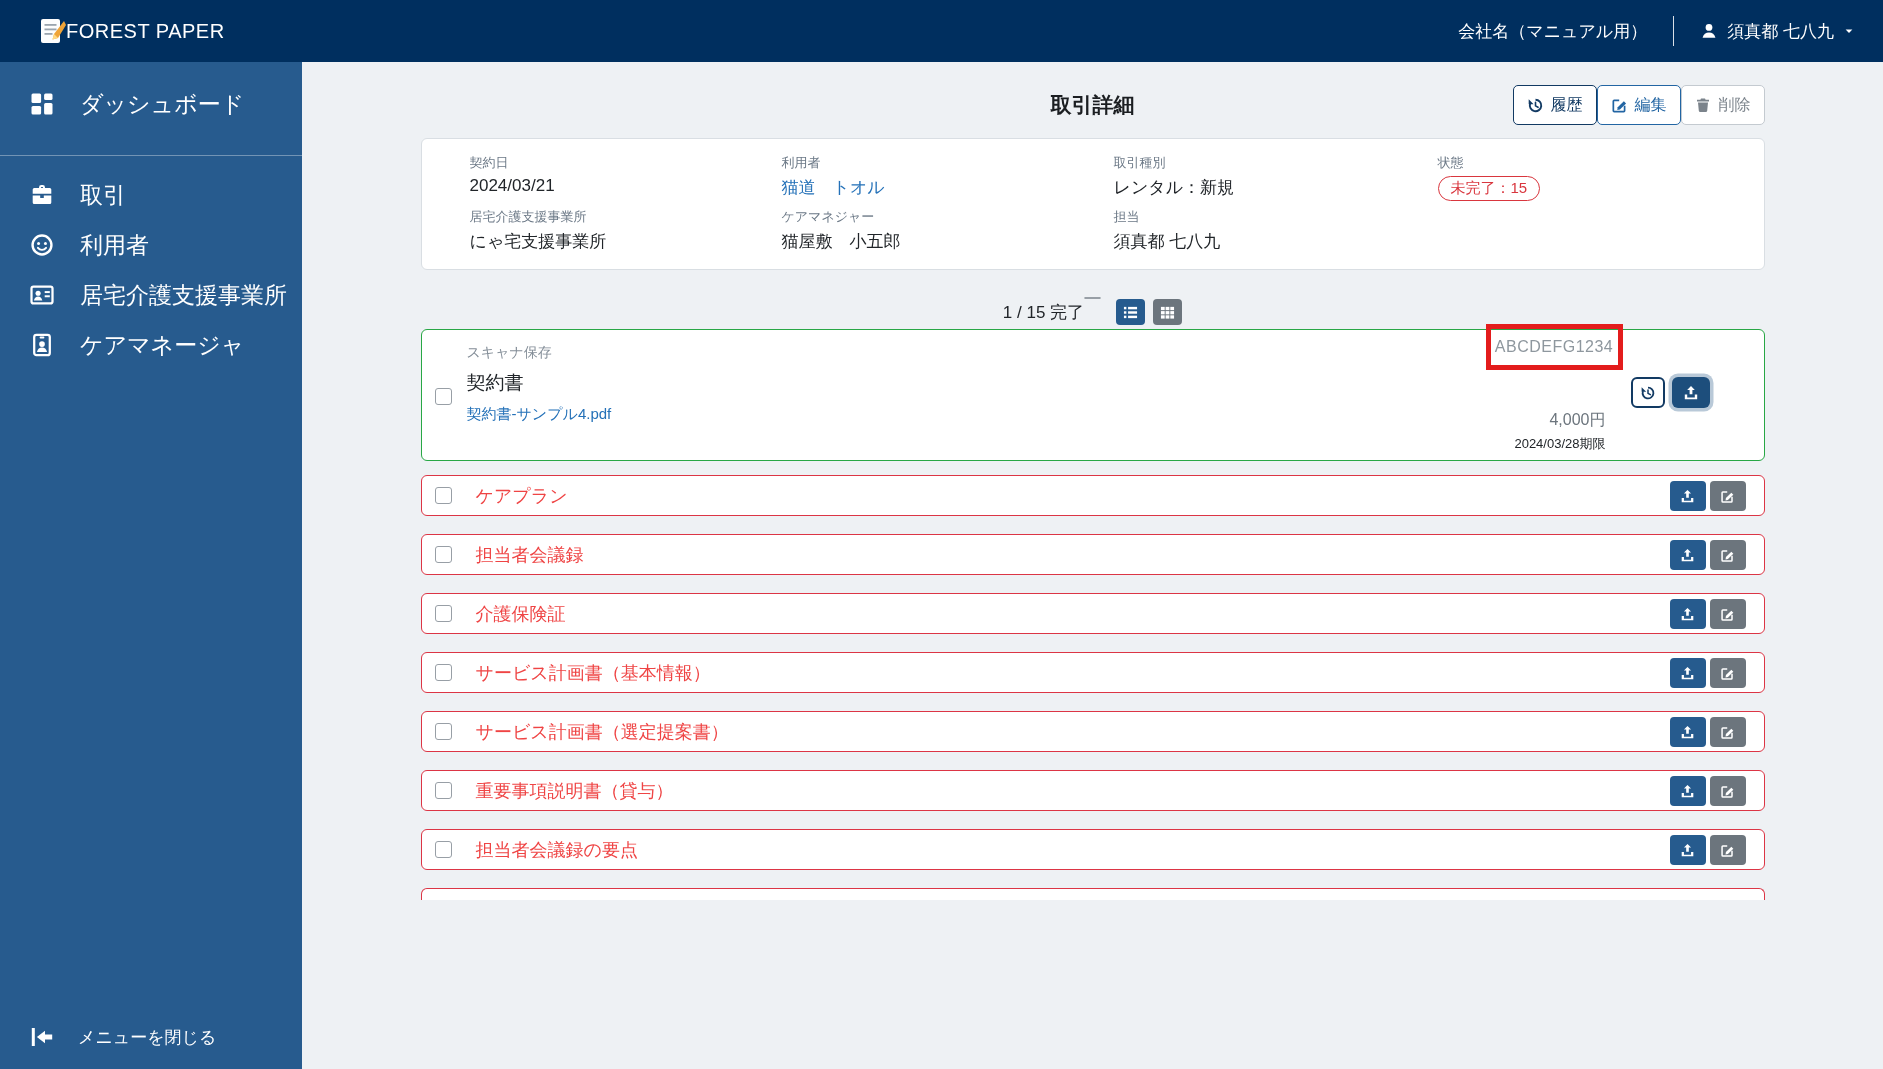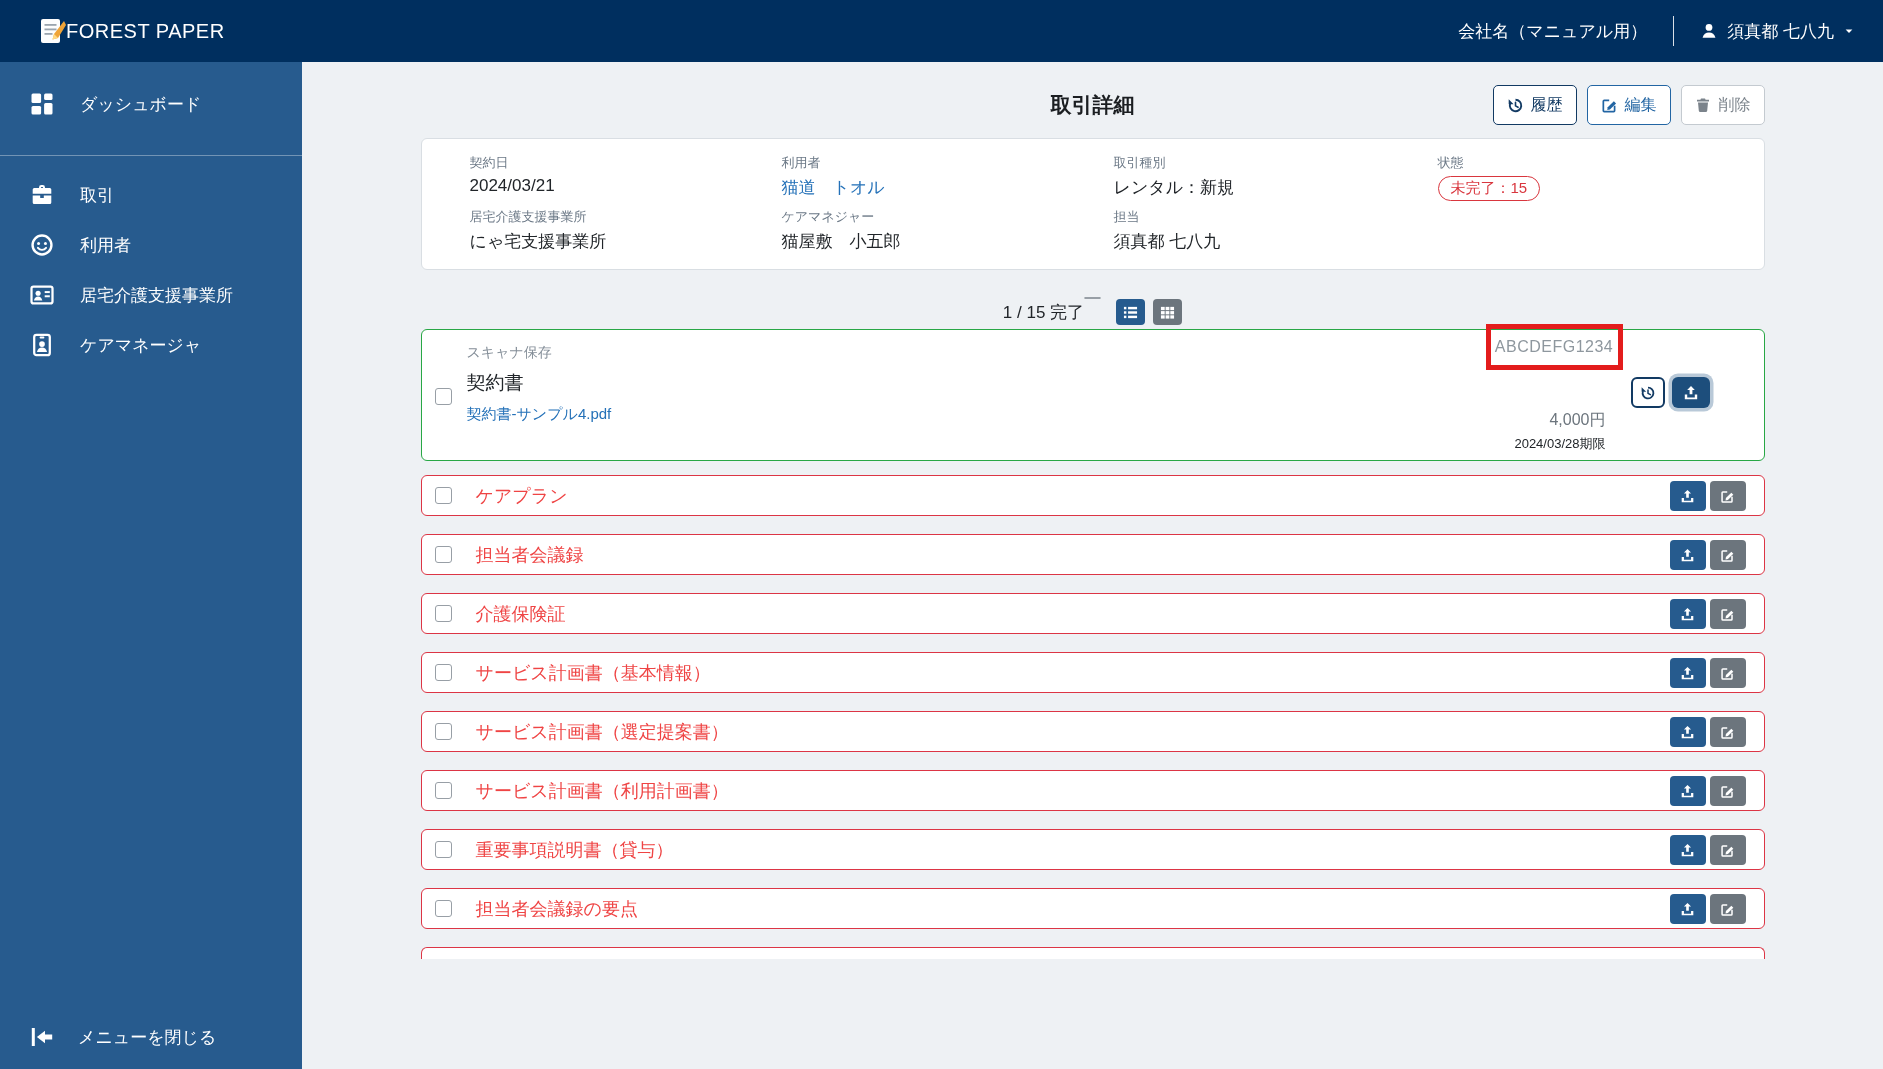--- a/index.html
+++ b/index.html
@@ -12,35 +12,35 @@
             display:flex; align-items:center; justify-content:space-between; padding:0 28px 0 40px; z-index:50; }
   .brand { display:flex; align-items:center; font-size:20px; letter-spacing:.5px; }
   .logo-badge { width:26px; height:28px; position:relative; }
   .nav-right { display:flex; align-items:center; gap:16px; font-size:17px; }
   .nav-divider { width:1px; height:30px; background:rgba(255,255,255,.85); margin:0 10px; }
   .nav-user { display:flex; align-items:center; gap:9px; cursor:pointer; }
   .nav-user svg { color:#fff; }
 
   
   .sidebar { position:fixed; top:62px; left:0; width:302px; height:1007px; background:#275b8e; color:#fff; }
-  .side-item { display:flex; align-items:center; gap:26px; height:44px; padding-left:30px; font-size:17px; cursor:pointer; }
+  .side-item { display:flex; align-items:center; gap:26px; height:44px; padding-left:30px; font-size:23px; cursor:pointer; }
   .side-item .icn { width:24px; height:24px; color:#fff; flex:0 0 auto; }
   .side-item:first-child { margin-top:20px; }
   .side-divider { height:1px; background:rgba(255,255,255,.35); margin:29px 0 17px 0; }
   .side-item + .side-item { margin-top:6px; }
   .side-footer { position:absolute; bottom:10px; left:0; width:100%; height:44px; display:flex; align-items:center; gap:24px; padding-left:30px; font-size:17px; cursor:pointer; }
   .side-footer .icn { width:24px; height:24px; }
 
   
   .main { position:absolute; top:62px; left:302px; width:1581px; height:1007px; background:#eef1f4; }
   .content { width:1344px; margin:0 auto; position:relative; }
 
   .titlebar { position:relative; margin-top:20px; height:46px; }
   .page-title { text-align:center; font-size:21px; font-weight:bold; line-height:46px; color:#1b1e21; }
-  .title-actions { position:absolute; right:0; top:3px; display:flex; gap:10px; }
+  .title-actions { position:absolute; right:0; top:3px; display:flex; }
   .tbtn { display:inline-flex; align-items:center; gap:7px; background:#fff; border-radius:5px; padding:0 13px; height:40px; font-size:16px; cursor:pointer; }
   .tbtn .icn { width:17px; height:17px; }
   .tbtn-history { border:1.5px solid #123a63; color:#123a63; }
   .tbtn-edit { border:1.5px solid #2265a3; color:#2265a3; }
   .tbtn-delete { border:1.5px solid #c4cad0; color:#7b838b; }
 
   .info-card { margin-top:10px; height:132px; background:#fff; border:1px solid #d9dee3; border-radius:6px;
                display:grid; grid-template-columns:312px 332px 324px auto; grid-template-rows:1fr 1fr;
                padding:15px 20px 13px 48px; row-gap:6px; }
   .field .f-label { font-size:13px; color:#6b7886; margin-bottom:4px; }
@@ -437,42 +437,20 @@
                 <svg viewBox="0 0 16 16" width="15" height="15" fill="currentColor">
                   <path d="M13.6 8.3 V13 a1.6 1.6 0 0 1 -1.6 1.6 H3 A1.6 1.6 0 0 1 1.4 13 V4 A1.6 1.6 0 0 1 3 2.4 h4.7 V4 H3 v9 h9 V8.3 Z"></path>
                   <path d="M6.3 9.7 L5.9 12.2 L8.4 11.8 L14.2 6 L12.1 3.9 Z"></path>
                 </svg>
               </span>
             </button>
           </span>
         </div>
         <div class="doc-row">
           <input type="checkbox" class="chk" style="">
-          <span class="row-label">サービス計画書（利用計画書）</span>
-          <span class="row-actions">
-            <button class="rbtn rbtn-upload">
-              <span class="icn">
-                <svg viewBox="0 0 16 16" width="15" height="15" fill="currentColor">
-                  <path d="M8 1 L11.8 4.9 H9.4 V9.3 H6.6 V4.9 H4.2 Z"></path>
-                  <path d="M1.8 9.6 h2.4 v2.9 h7.6 V9.6 h2.4 v4.6 H1.8 Z"></path>
-                </svg>
-              </span>
-            </button>
-            <button class="rbtn rbtn-edit">
-              <span class="icn">
-                <svg viewBox="0 0 16 16" width="15" height="15" fill="currentColor">
-                  <path d="M13.6 8.3 V13 a1.6 1.6 0 0 1 -1.6 1.6 H3 A1.6 1.6 0 0 1 1.4 13 V4 A1.6 1.6 0 0 1 3 2.4 h4.7 V4 H3 v9 h9 V8.3 Z"></path>
-                  <path d="M6.3 9.7 L5.9 12.2 L8.4 11.8 L14.2 6 L12.1 3.9 Z"></path>
-                </svg>
-              </span>
-            </button>
-          </span>
-        </div>
-        <div class="doc-row">
-          <input type="checkbox" class="chk" style="">
           <span class="row-label">重要事項説明書（貸与）</span>
           <span class="row-actions">
             <button class="rbtn rbtn-upload">
               <span class="icn">
                 <svg viewBox="0 0 16 16" width="15" height="15" fill="currentColor">
                   <path d="M8 1 L11.8 4.9 H9.4 V9.3 H6.6 V4.9 H4.2 Z"></path>
                   <path d="M1.8 9.6 h2.4 v2.9 h7.6 V9.6 h2.4 v4.6 H1.8 Z"></path>
                 </svg>
               </span>
             </button>

